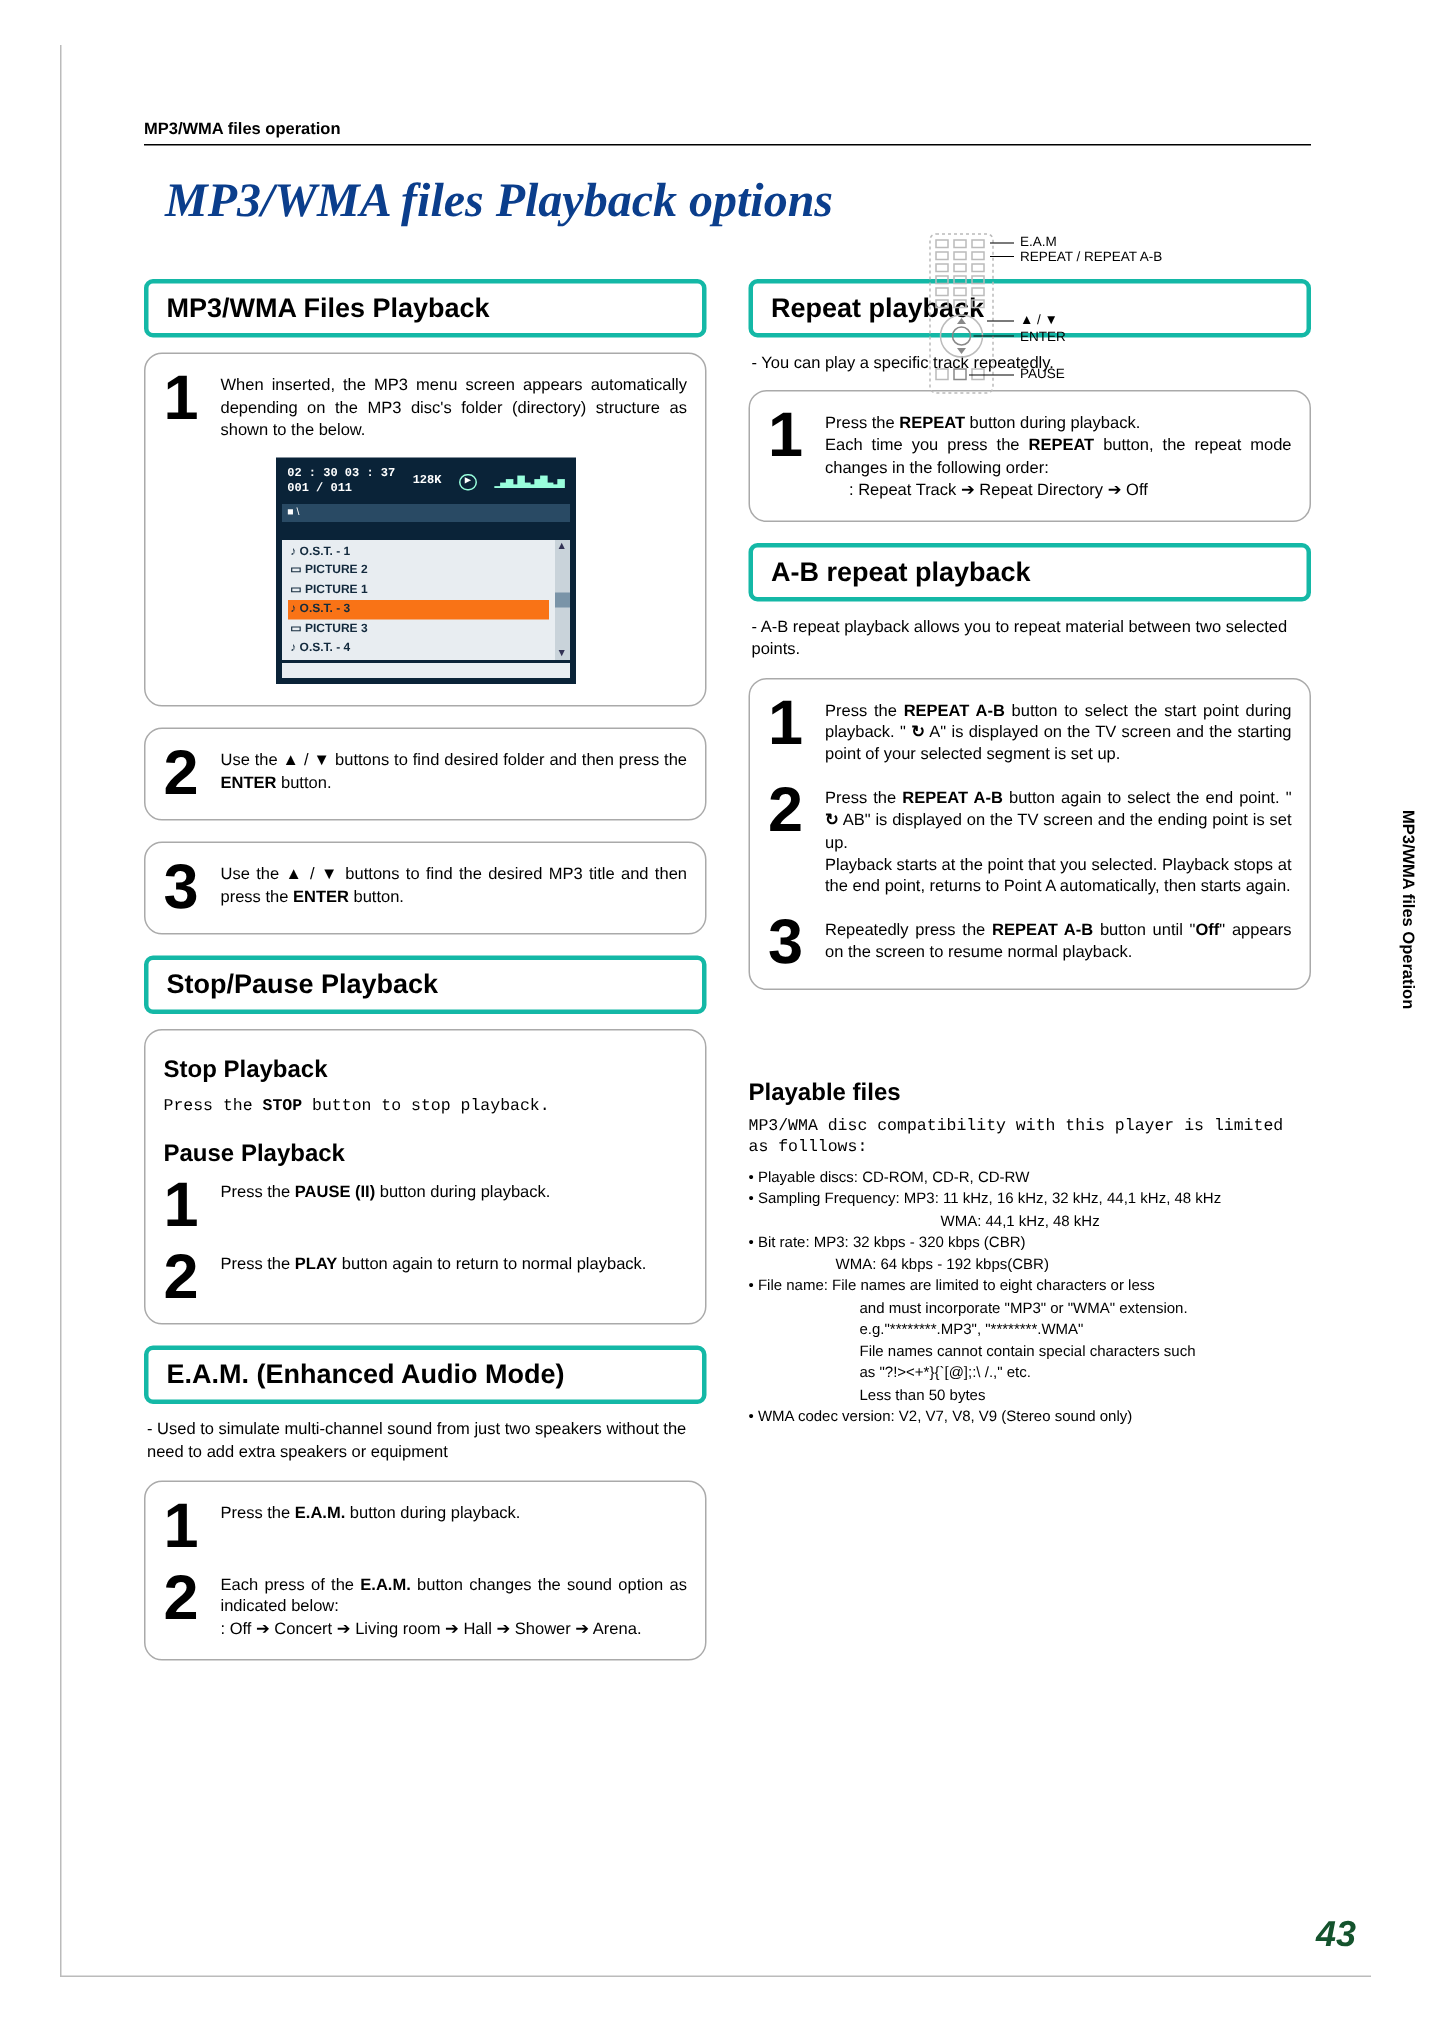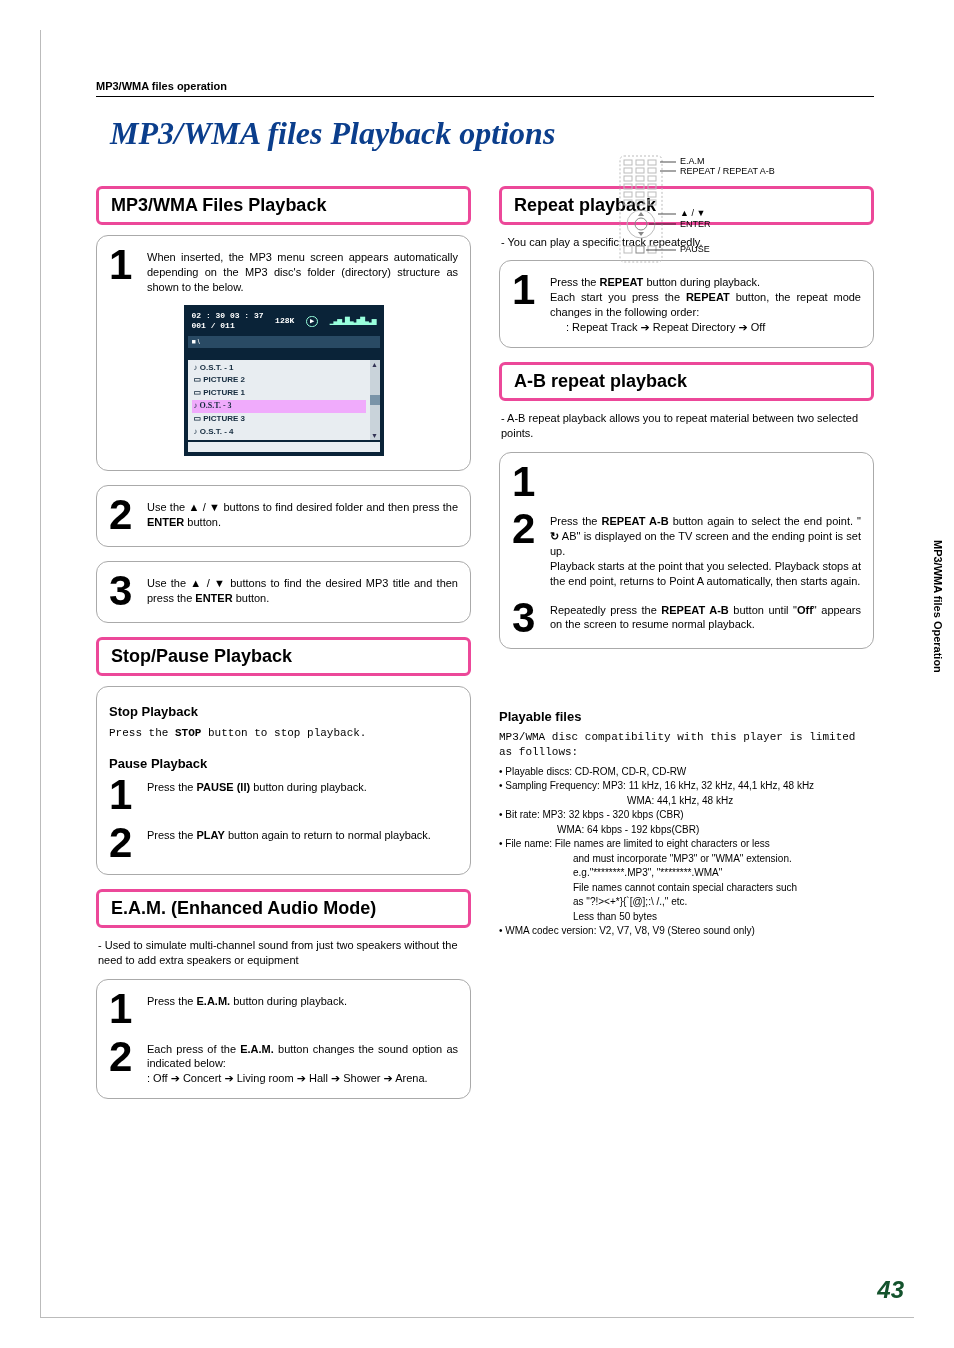--- a/index.html
+++ b/index.html
@@ -60,21 +60,21 @@
     color: #0b3e8c;
     margin: 0 0 20px 14px;
   }
   .cols {
     display: flex;
     gap: 28px;
     align-items: flex-start;
   }
   .col { flex: 1 1 0; min-width: 0; }
   .section-title {
-    border: 3px solid #ec4899;
+    border: 3px solid #14b8a6;
     border-radius: 6px;
     font-size: 18px;
     font-weight: bold;
     padding: 6px 12px;
     margin: 14px 0 10px 0;
     background: #fff;
   }
   .roundbox {
     border: 1px solid #aaa;
     border-radius: 12px;
@@ -132,24 +132,24 @@
   .mp3-list {
     background:#e8edf1;
     color:#132a3d;
     margin-top:12px;
     font-size:8px;
     font-weight: bold;
     display:flex;
   }
   .mp3-list ul { list-style:none; padding: 2px 4px; margin:0; flex:1;}
   .mp3-list li { padding:1px 2px; }
-  .mp3-list li.sel { background:#f0abfc;font-family:Liberation Serif, serif; }
+  .mp3-list li.sel { background:#f97316; }
   .mp3-scroll { width:10px; background:#c9d3da; display:flex; flex-direction:column; justify-content:space-between; align-items:center; font-size:7px; color:#335;}
   .mp3-foot { height:10px; background:#e8edf1; margin-top:2px;}
-  .sub-h { font-weight:bold; font-size:13px; margin:6px 0 4px 0;}
+  .sub-h { font-weight:bold; font-size:16px; margin:6px 0 4px 0;}
   .tiny-list { font-size:10px; line-height:1.45;}
   .tiny-list .bul::before { content:"• "; }
   .tiny-list .ind { padding-left: 74px; display:block;}
   .arrow { font-family: Arial; }
   .loop-icon::before { content:"↻"; font-weight:bold;}
 </style>
 </head>
 <body>
 
 <div class="page-wrap">
@@ -309,32 +309,35 @@
     <div class="col">
 
       <div class="section-title">Repeat playback</div>
       <div class="intro">-  You can play a specific track repeatedly.</div>
 
       <div class="roundbox">
         <div class="step" style="margin-bottom:0">
           <div class="step-num">1</div>
           <div class="step-body">
             <span>Press the </span><b class="inline">REPEAT</b><span>  button during playback.</span><br>
-            <span>Each start you press the </span><b class="inline">REPEAT</b><span>  button, the repeat mode changes in the following order:</span><br>
+            <span>Each time you press the </span><b class="inline">REPEAT</b><span>  button, the repeat mode changes in the following order:</span><br>
             <span style="padding-left:16px; display:inline-block;">: Repeat Track ➔ Repeat Directory ➔ Off</span>
           </div>
         </div>
       </div>
 
       <div class="section-title">A-B repeat playback</div>
       <div class="intro">-  A-B repeat playback allows you to repeat material between two selected points.</div>
 
       <div class="roundbox">
         <div class="step">
           <div class="step-num">1</div>
+          <div class="step-body">
+            <span>Press the </span><b class="inline">REPEAT A-B</b><span> button to select the start point during playback. " </span><span class="loop-icon"></span><span> A" is displayed on the TV screen and the starting point of your selected segment is set up.</span>
+          </div>
         </div>
         <div class="step">
           <div class="step-num">2</div>
           <div class="step-body">
             <span>Press the </span><b class="inline">REPEAT A-B</b><span> button again to select the end point. " </span><span class="loop-icon"></span><span> AB" is displayed on the TV screen and the ending point is set up.</span><br>
             <span>Playback starts at the point that you selected. Playback stops at the end point, returns to Point A automatically, then starts again.</span>
           </div>
         </div>
         <div class="step" style="margin-bottom:0">
           <div class="step-num">3</div>

